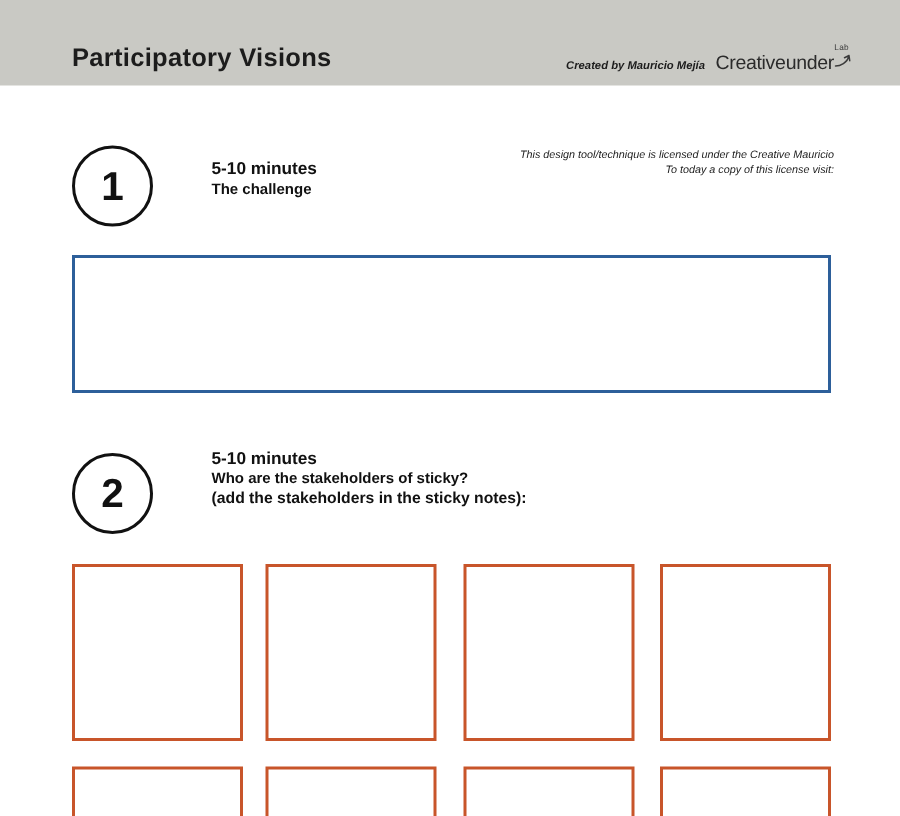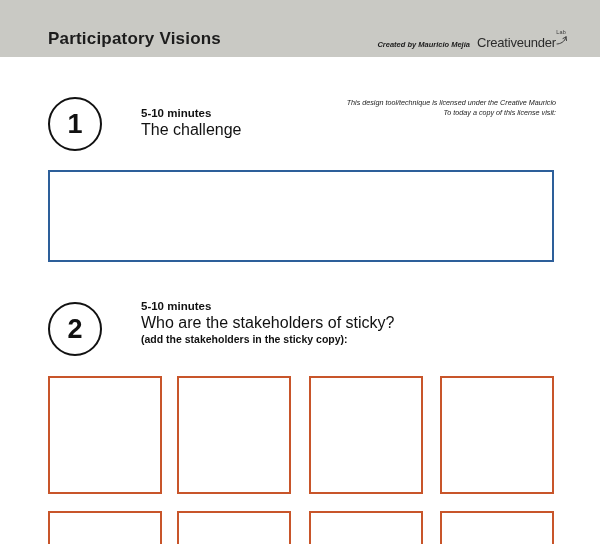--- a/index.html
+++ b/index.html
@@ -114,22 +114,22 @@
     left: 80px;
     margin-left: 13px;
   }
   .step-time {
     font-size: 11.5px;
     font-weight: bold;
     color: #111111;
     margin-bottom: 2px;
   }
   .step-head {
-    font-size: 16px;
-    font-weight: normal;
+    font-size: 10px;
+    font-weight: bold;
     color: #111111;
   }
   .step-sub {
     font-size: 10.5px;
     font-weight: bold;
     color: #111111;
     margin-top: 1px;
   }
 
   
@@ -185,21 +185,21 @@
   </div>
 </div>
 
 <div class="answer-box"></div>
 
 <div class="step" style="left:48px; top:296px; width:506px; height:62px;">
   <div class="step-num" style="left:0; top:6px;">2</div>
   <div class="step-text" style="top:4px;">
     <div class="step-time">5-10 minutes</div>
     <div class="step-head">Who are the stakeholders of sticky?</div>
-    <div class="step-sub">(add the stakeholders in the sticky copy):</div>
+    <div class="step-sub">(add the stakeholders in the sticky notes):</div>
   </div>
 </div>
 
 <div class="sticky" style="left:48px;  top:376px;"></div>
 <div class="sticky" style="left:177px; top:376px;"></div>
 <div class="sticky" style="left:309px; top:376px;"></div>
 <div class="sticky" style="left:440px; top:376px;"></div>
 
 <div class="sticky" style="left:48px;  top:511px;"></div>
 <div class="sticky" style="left:177px; top:511px;"></div>

